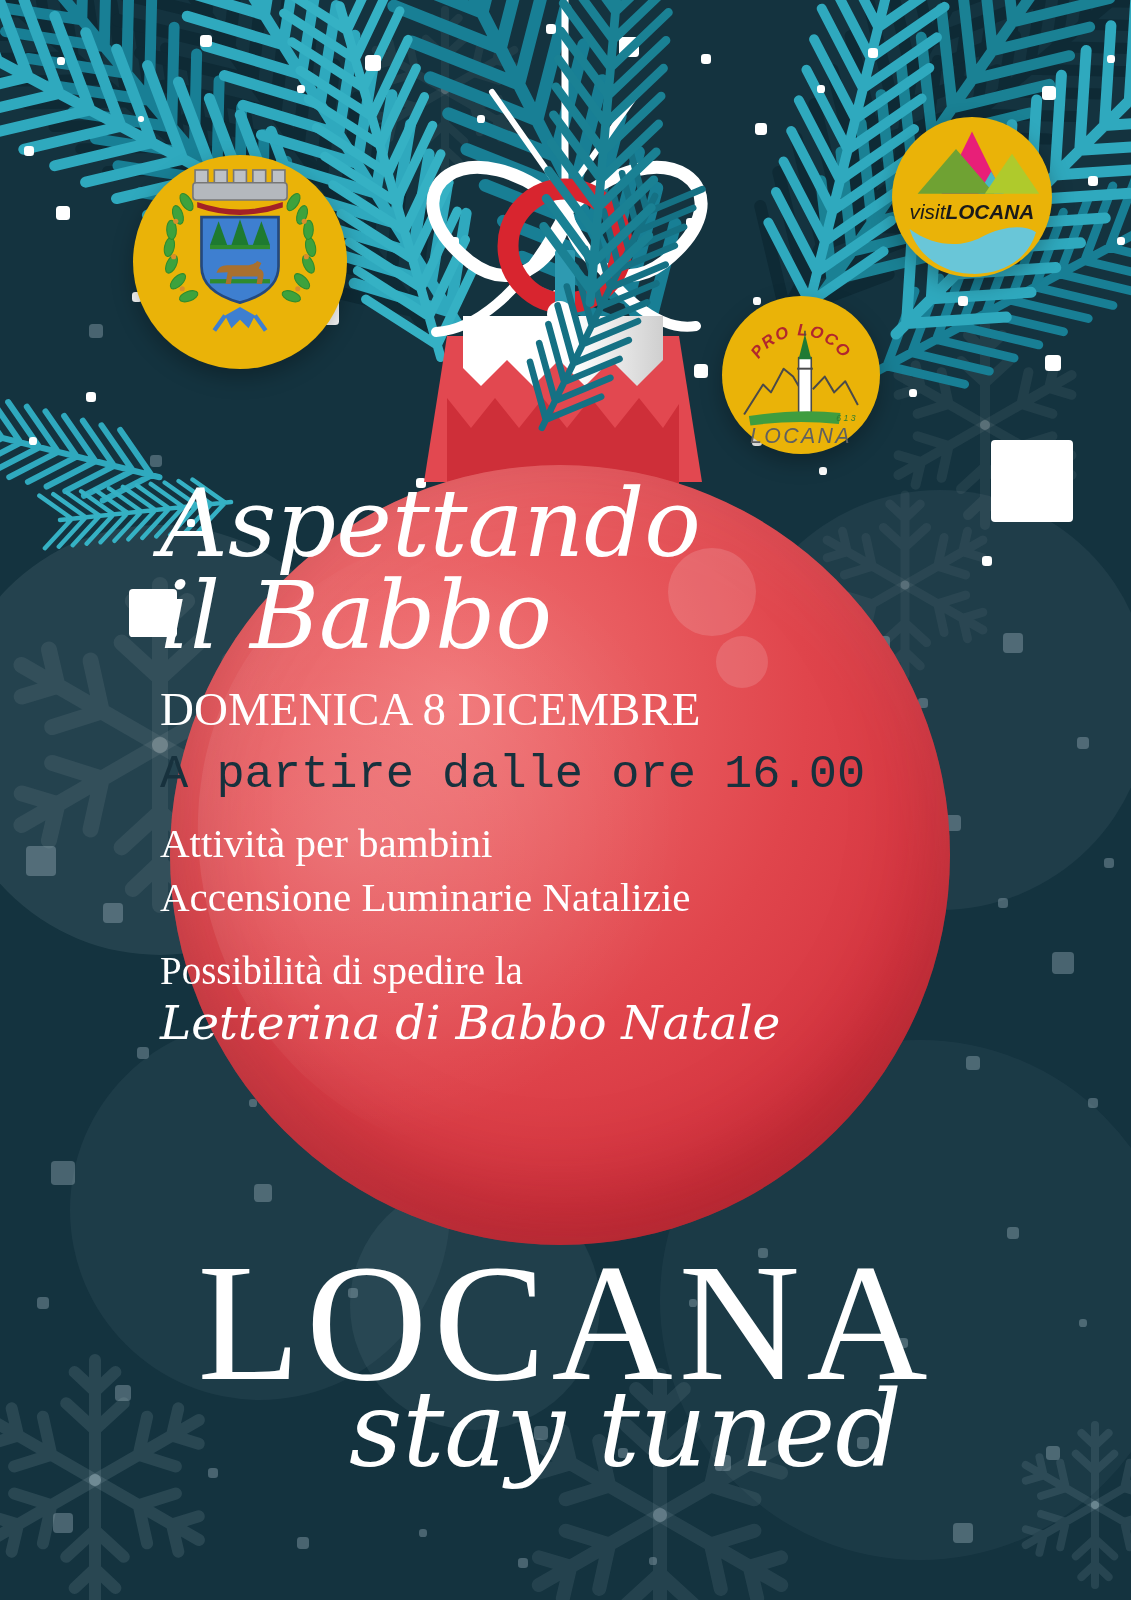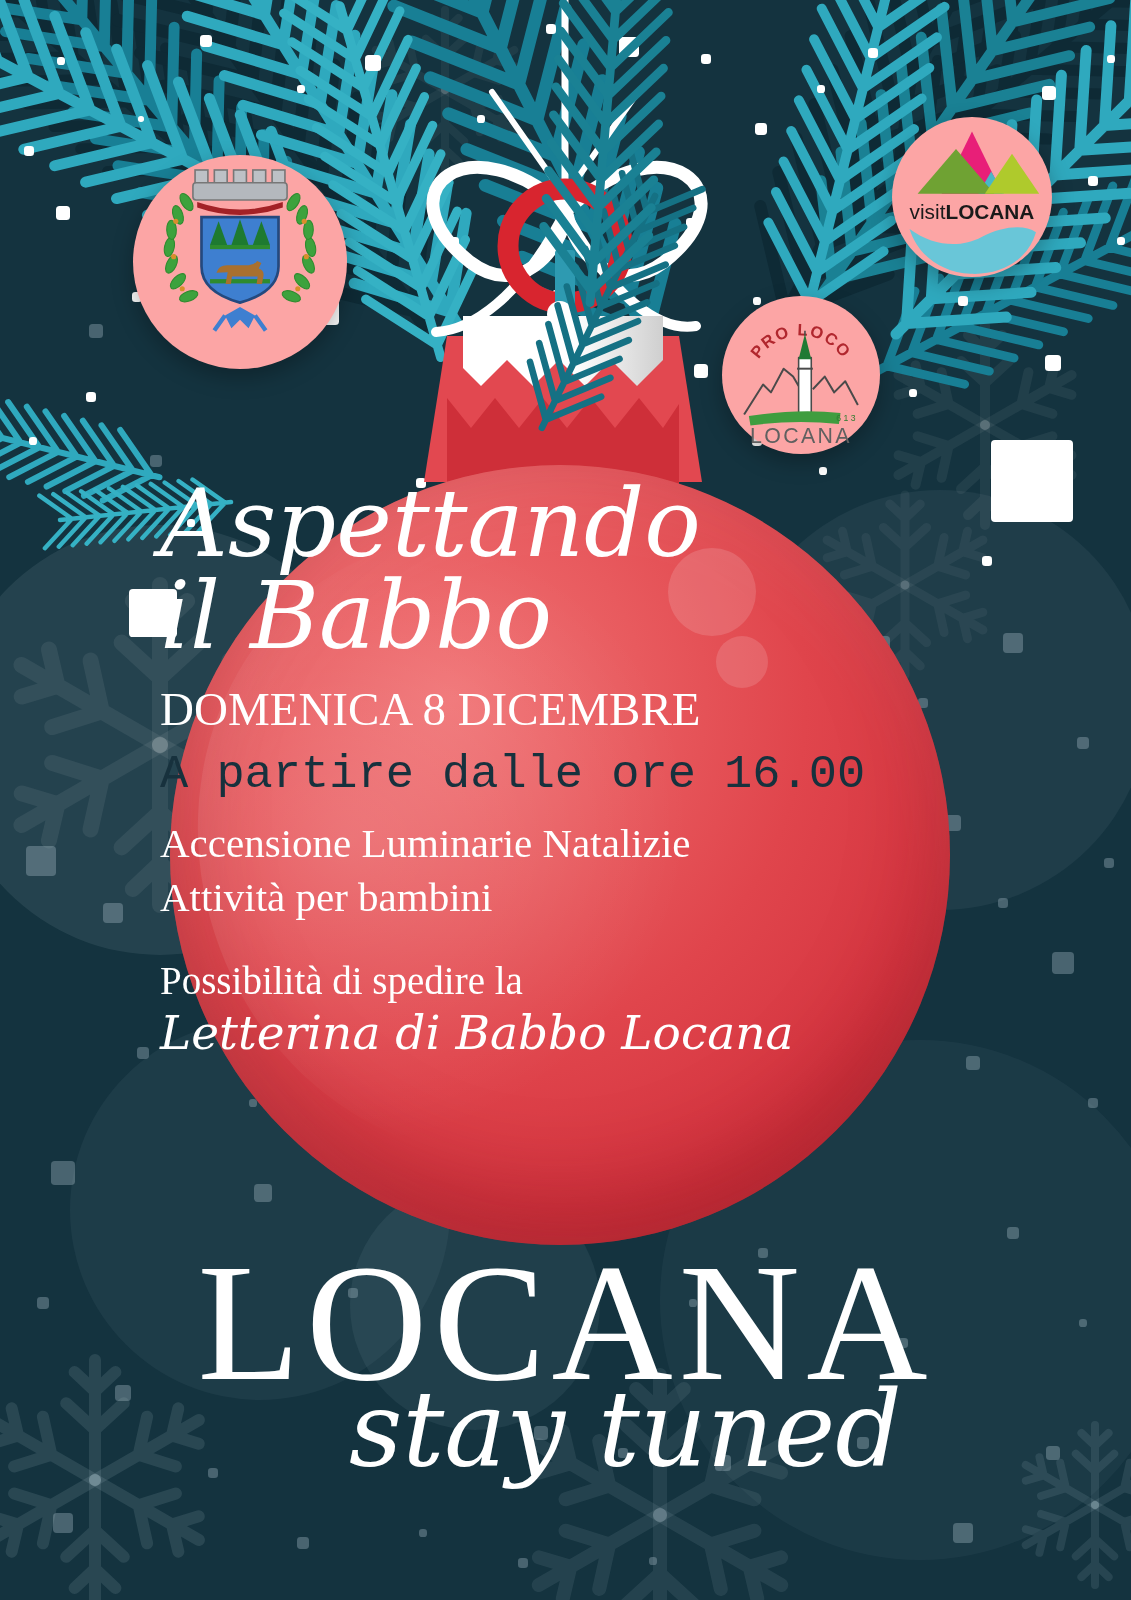--- a/index.html
+++ b/index.html
@@ -45,21 +45,21 @@
     820px 88px 0 3px #fff,872px 52px 0 4px #fff,920px 140px 0 2px #fff,1048px 92px 0 6px #fff,
     1110px 58px 0 3px #fff,140px 118px 0 2px #fff,240px 168px 0 3px #fff,62px 212px 0 6px #fff,
     136px 296px 0 4px #fff,318px 304px 0 19px #fff,452px 242px 0 5px #fff,560px 298px 0 8px #fff,
     690px 222px 0 4px #fff,640px 332px 0 5px #fff,700px 370px 0 6px #fff,756px 300px 0 3px #fff,
     962px 300px 0 4px #fff,1012px 250px 0 3px #fff,1092px 180px 0 4px #fff,1052px 362px 0 7px #fff,
     90px 396px 0 4px #fff,32px 440px 0 3px #fff,190px 522px 0 3px #fff,420px 482px 0 4px #fff,
     592px 470px 0 5px #fff,624px 602px 0 4px #fff,152px 612px 0 23px #fff,756px 440px 0 4px #fff,
     822px 470px 0 3px #fff,912px 392px 0 3px #fff,1031px 480px 0 40px #fff,986px 560px 0 4px #fff,
     60px 60px 0 3px #fff,28px 150px 0 4px #fff,1120px 240px 0 3px #fff;}
   
-  .logo{border-radius:50%;background:#fca5a5;box-shadow:0 8px 22px rgba(0,0,0,.28);}
+  .logo{border-radius:50%;background:#eab308;box-shadow:0 8px 22px rgba(0,0,0,.28);font-style:italic;}
   #logo-comune{left:133px;top:155px;width:214px;height:214px;}
   #logo-visit{left:892px;top:117px;width:160px;height:160px;}
   #logo-proloco{left:722px;top:296px;width:158px;height:158px;}
   .logo svg{width:100%;height:100%;display:block;}
   
   #ball{left:170px;top:465px;width:780px;height:780px;border-radius:50%;
     background:radial-gradient(circle at 36% 30%, #F07173 0%, #E85A5E 26%, #E0454C 48%, #D63641 70%, #C92B36 88%, #BC2530 100%);
     box-shadow:inset 0 -44px 90px rgba(125,13,24,.38), inset 18px 28px 80px rgba(255,255,255,.10);}
   #ball::before{content:'';position:absolute;left:4%;top:9%;width:72%;height:80%;border-radius:50%;
     background:radial-gradient(ellipse at 28% 42%, rgba(255,255,255,.15), rgba(255,255,255,0) 60%);
@@ -68,21 +68,21 @@
   #blob1{left:668px;top:548px;width:88px;height:88px;}
   #blob2{left:716px;top:636px;width:52px;height:52px;}
   
   #ball-text{left:160px;top:478px;width:800px;color:#fff;}
   .script{font-family:"DejaVu Serif",serif;font-style:italic;}
   #title1,#title2{font-size:94px;line-height:.98;font-weight:400;}
   #date-line{font-size:47px;margin-top:20px;letter-spacing:0;font-family:"Liberation Serif",serif;}
   #time-line{font-size:47px;margin-top:12px;color:#17313D;font-family:Liberation Mono, monospace;}
   .act{font-size:41px;line-height:1.30;font-family:"Liberation Serif",serif;}
   #acts{margin-top:16px;}
-  #note1{font-size:39px;margin-top:34px;font-family:"Liberation Serif",serif;}
+  #note1{font-size:39px;margin-top:24px;font-family:"Liberation Serif",serif;}
   #note2{font-size:47px;margin-top:2px;}
   
   #town{left:0;top:1238px;width:1131px;text-align:center;color:#fff;
     font-family:"Liberation Serif",serif;font-size:168px;letter-spacing:6px;line-height:1;}
   #tagline{left:60px;top:1378px;width:1131px;text-align:center;color:#fff;
     font-size:104px;line-height:1;}
   svg{overflow:visible;}
 </style>
 </head>
 <body>
@@ -261,21 +261,21 @@
 <div class="abs" id="ball"></div>
 <div class="abs blob" id="blob1"></div>
 <div class="abs blob" id="blob2"></div>
 
 <div class="abs" id="ball-text">
   <div class="script" id="title1">Aspettando</div>
   <div class="script" id="title2">il Babbo</div>
   <div id="date-line">DOMENICA 8 DICEMBRE</div>
   <div id="time-line">A partire dalle ore 16.00</div>
   <div id="acts">
+    <div class="act">Attività per bambini</div>
     <div class="act">Accensione Luminarie Natalizie</div>
-    <div class="act">Attività per bambini</div>
   </div>
   <div id="note1">Possibilità di spedire la</div>
-  <div class="script" id="note2">Letterina di Babbo Locana</div>
+  <div class="script" id="note2">Letterina di Babbo Natale</div>
 </div>
 
 <div class="abs" id="town">LOCANA</div>
 <div class="abs script" id="tagline">stay tuned</div>
 
 </body></html>

